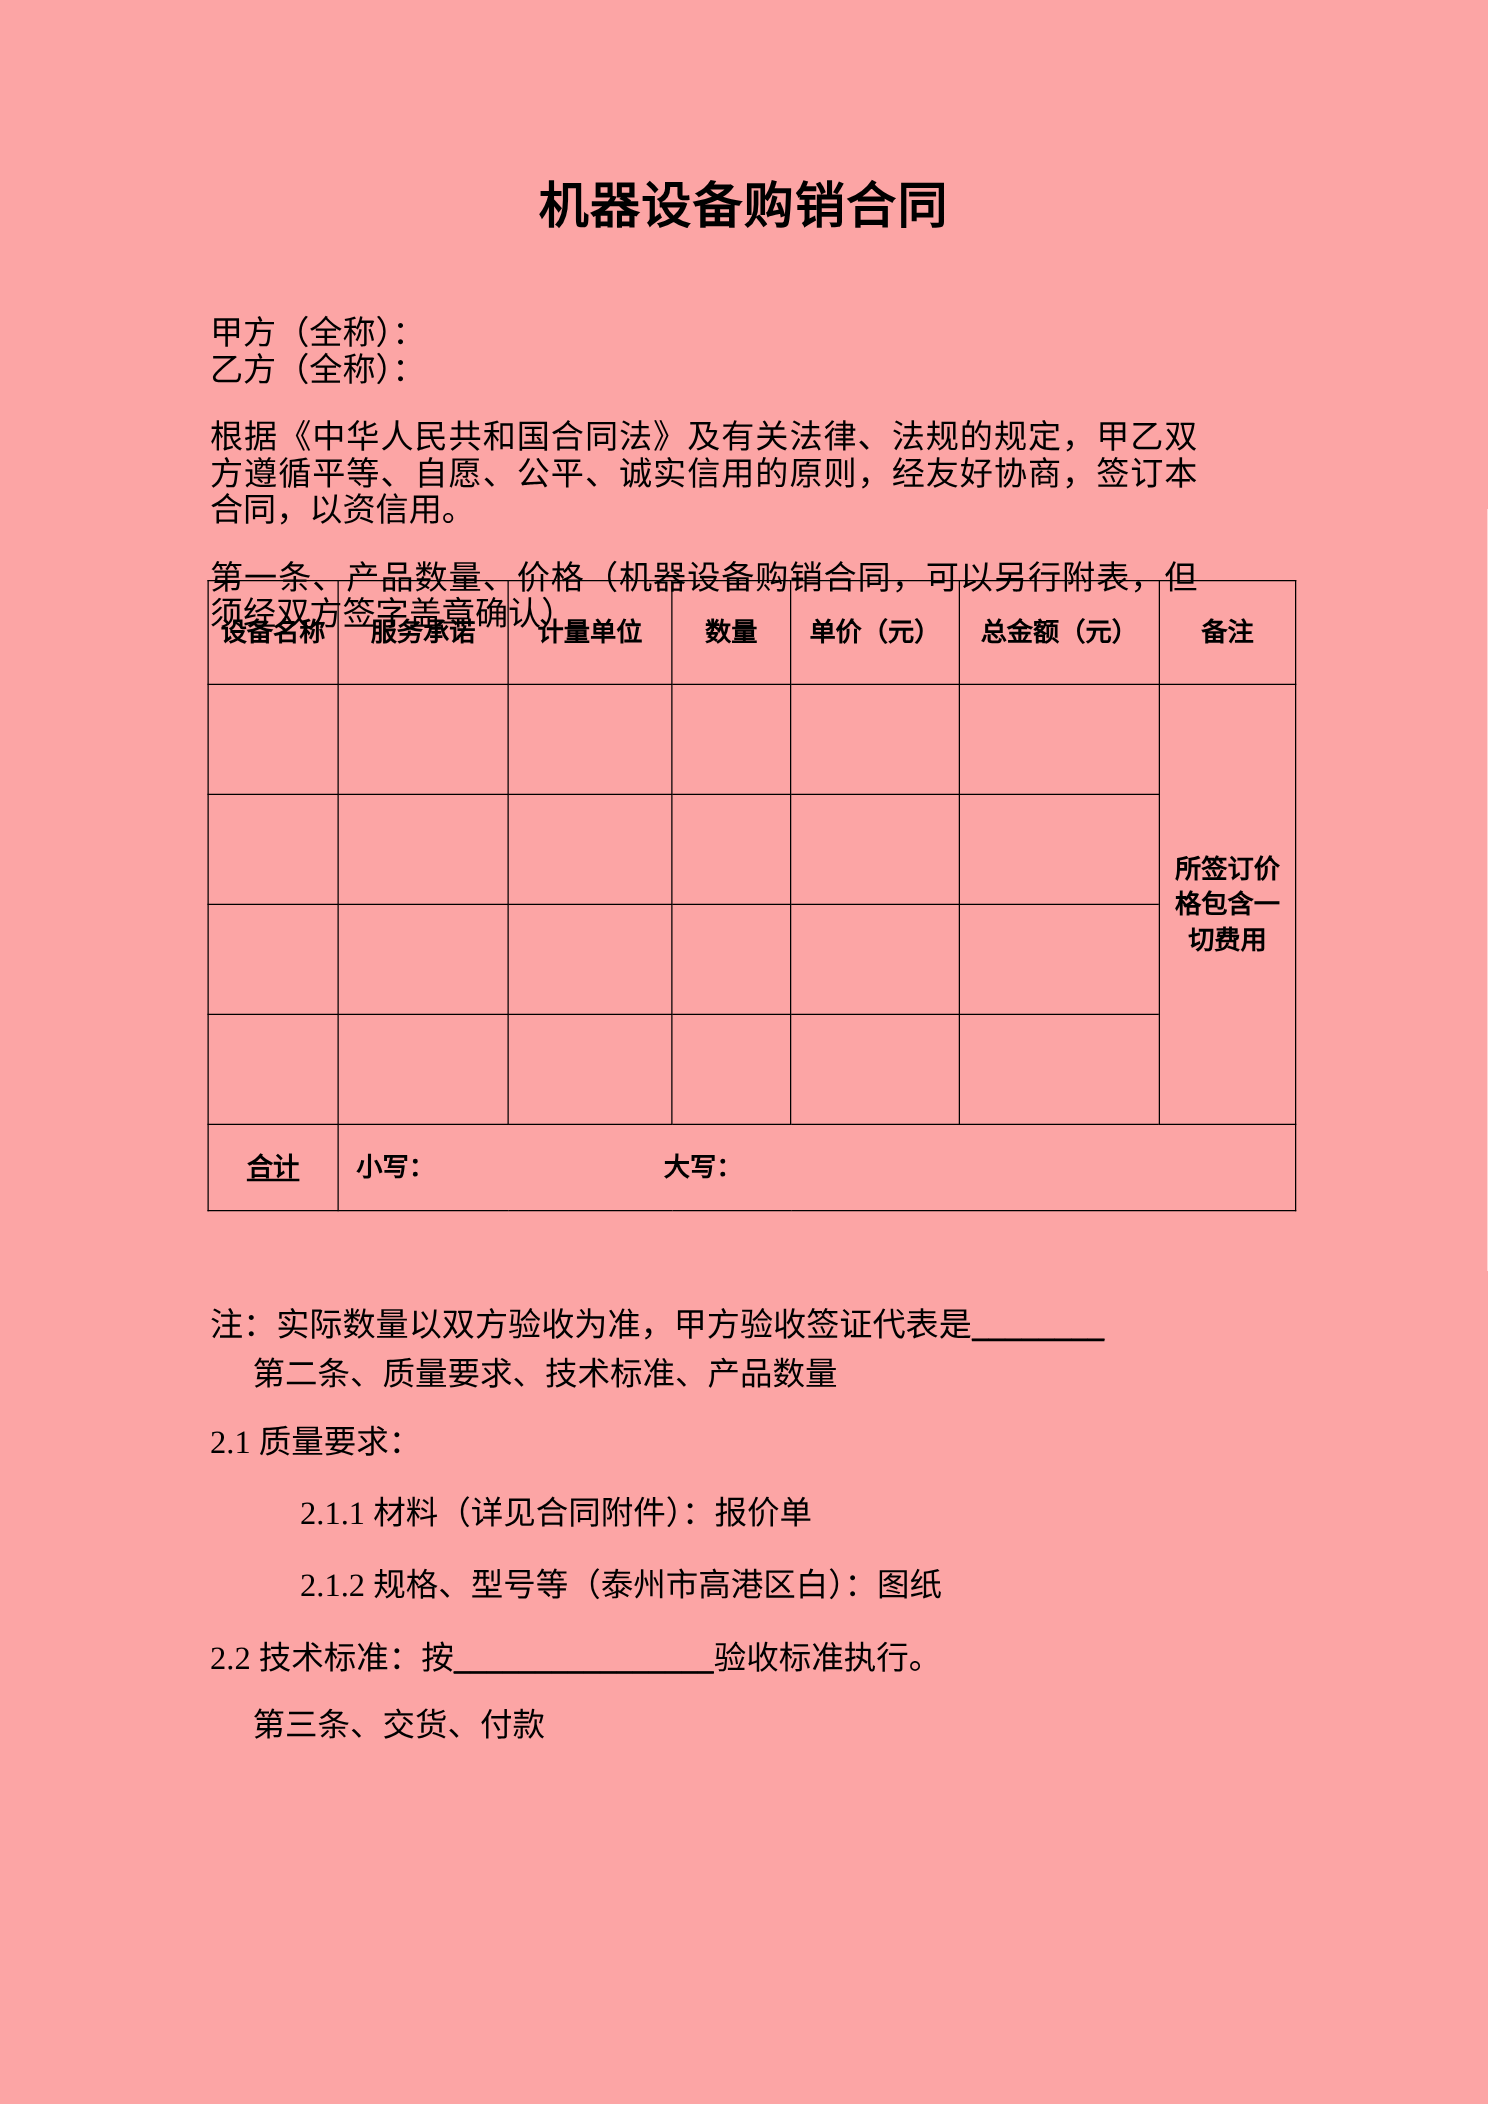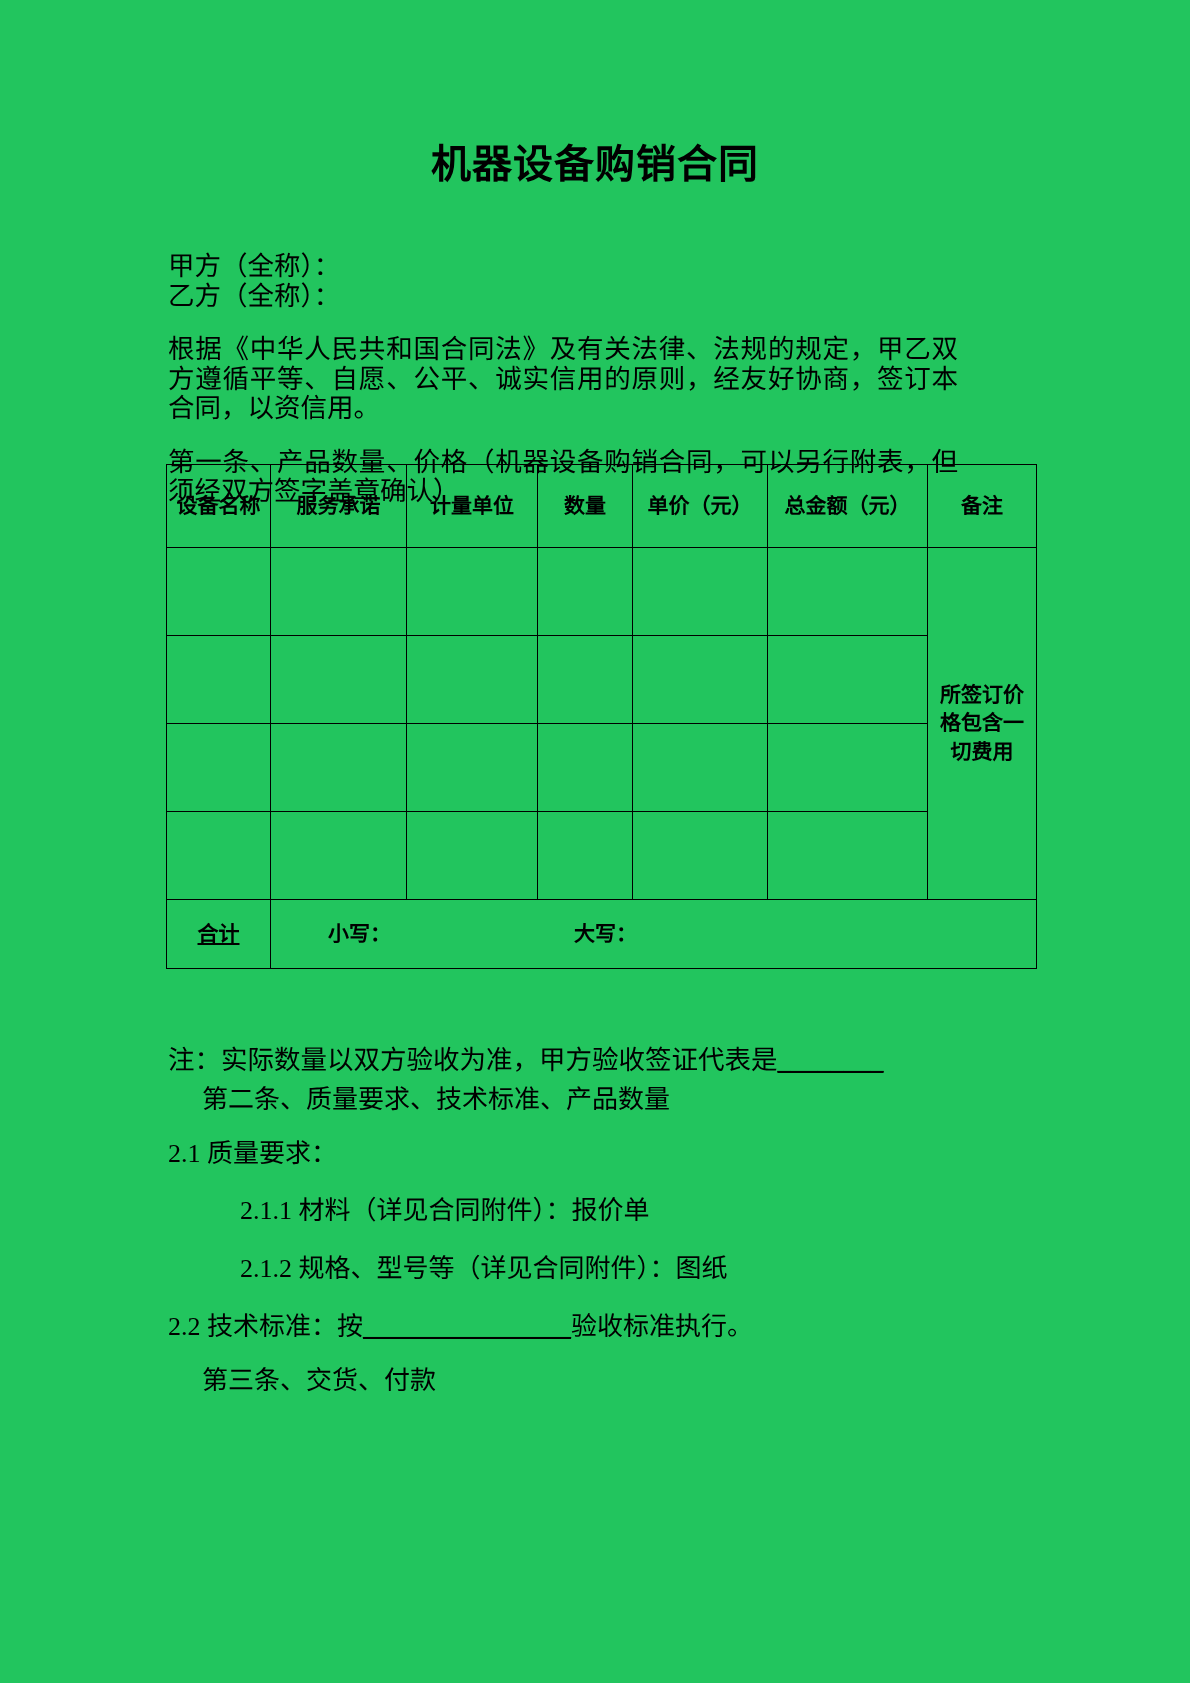--- a/index.html
+++ b/index.html
@@ -9,21 +9,21 @@
     background: #ffffff;
   }
   body {
     font-family: "Liberation Serif", "DejaVu Serif", serif;
     color: #000000;
   }
   .page {
     position: relative;
     width: 1190px;
     height: 1683px;
-    background: #22c55e;
+    background: #fca5a5;
     box-sizing: border-box;
     overflow: hidden;
   }
 
   
   .doc-title {
     position: absolute;
     left: 0;
     top: 140px;
     width: 1190px;
@@ -94,21 +94,20 @@
     text-decoration: underline;
   }
   table.goods td.total-value {
     text-align: left;
     padding-left: 14px;
     position: relative;
   }
   .total-inner {
     display: flex;
     align-items: flex-end;
-    margin-left: 43px;
   }
   .total-inner .small-label {
     width: 246px;
     flex: 0 0 auto;
   }
   .total-inner .big-label {
     flex: 0 0 auto;
   }
 
   
@@ -256,21 +255,21 @@
 
   <div class="clause l-21">
     <p>2.1 质量要求：</p>
   </div>
 
   <div class="clause l-211">
     <p>2.1.1 材料（详见合同附件）：报价单</p>
   </div>
 
   <div class="clause l-212">
-    <p>2.1.2 规格、型号等（详见合同附件）：图纸</p>
+    <p>2.1.2 规格、型号等（泰州市高港区白）：图纸</p>
   </div>
 
   <div class="clause l-22">
     <p><span>2.2  技术标准：按</span><span class="u-blank">________________</span><span>验收标准执行。</span></p>
   </div>
 
   <div class="clause l-sec3">
     <p>第三条、交货、付款</p>
   </div>
 

